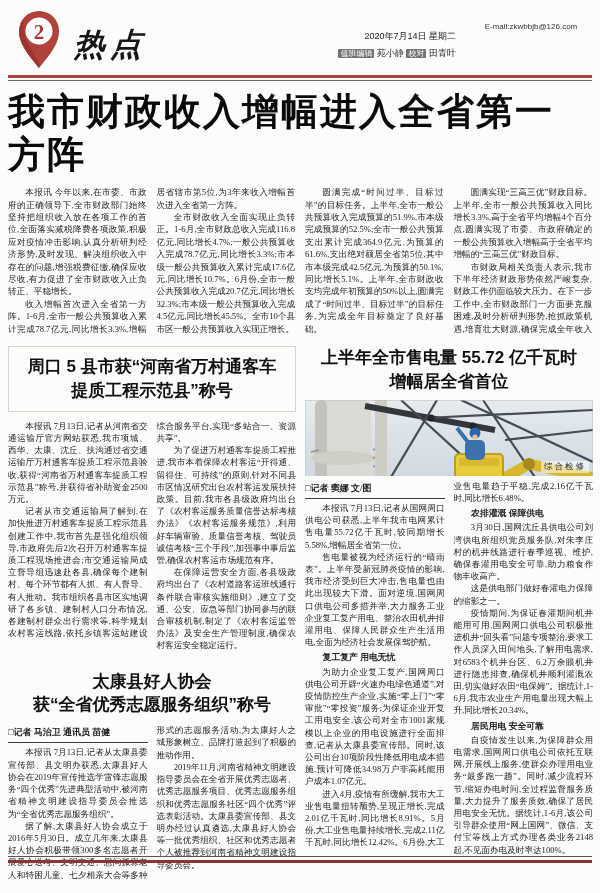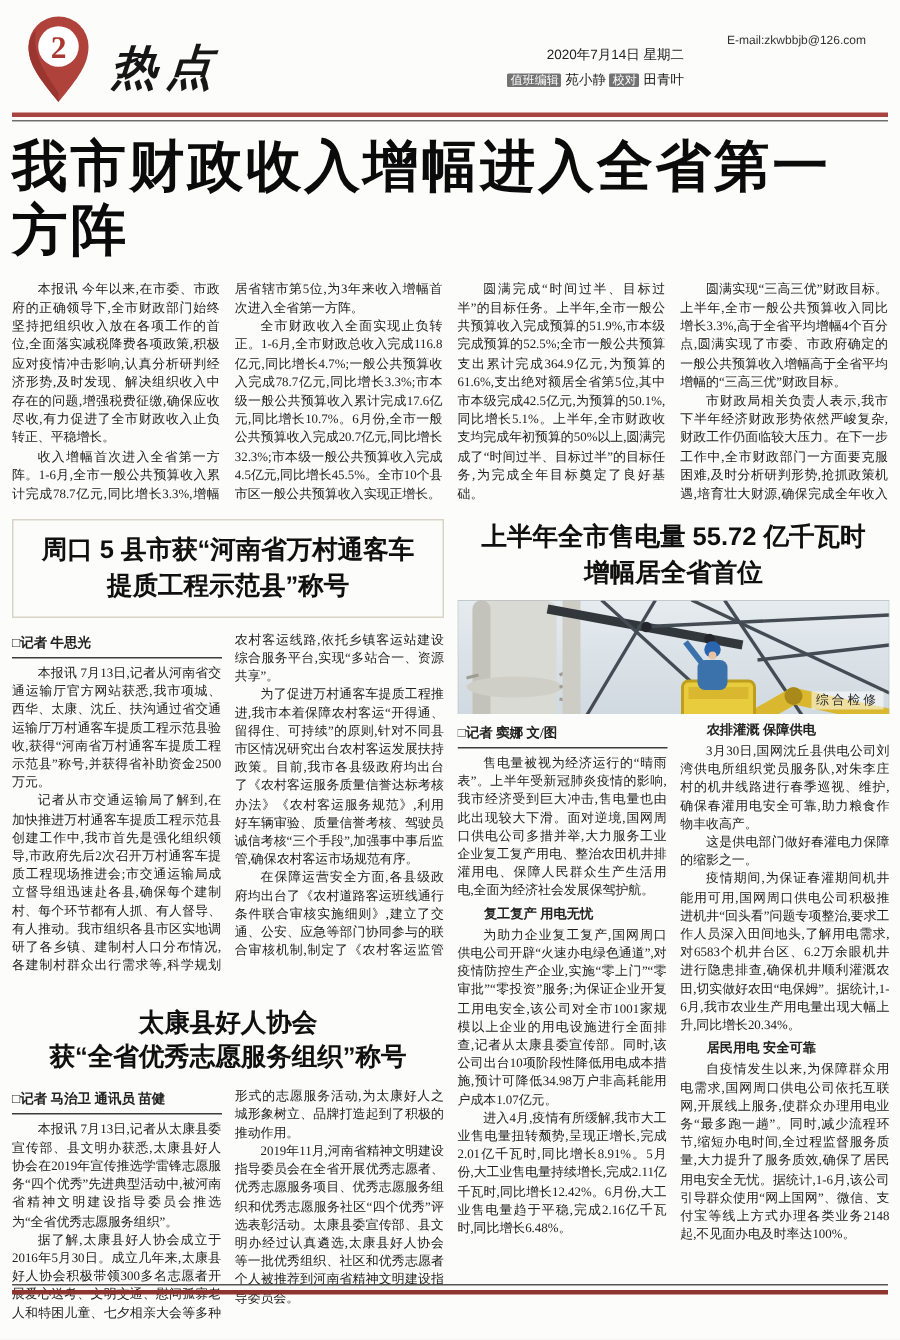--- a/index.html
+++ b/index.html
@@ -103,21 +103,20 @@
 
   <div class="main-grid">
 
     <div class="col-left">
 
       <div class="sec-box">
         <div class="sec-headline">周口 5 县市获“河南省万村通客车</div>
         <div class="sec-headline">提质工程示范县”称号</div>
       </div>
       <div class="cols2 body-text sec2-body">
-        <div class="byline">□记者 牛思光</div>
         <p class="body">本报讯 7月13日,记者从河南省交通运输厅官方网站获悉,我市项城、西华、太康、沈丘、扶沟通过省交通运输厅万村通客车提质工程示范县验收,获得“河南省万村通客车提质工程示范县”称号,并获得省补助资金2500万元。</p>
         <p class="body">记者从市交通运输局了解到,在加快推进万村通客车提质工程示范县创建工作中,我市首先是强化组织领导,市政府先后2次召开万村通客车提质工程现场推进会;市交通运输局成立督导组迅速赴各县,确保每个建制村、每个环节都有人抓、有人督导、有人推动。我市组织各县市区实地调研了各乡镇、建制村人口分布情况,各建制村群众出行需求等,科学规划农村客运线路,依托乡镇客运站建设综合服务平台,实现“多站合一、资源共享”。</p>
         <p class="body">为了促进万村通客车提质工程推进,我市本着保障农村客运“开得通、留得住、可持续”的原则,针对不同县市区情况研究出台农村客运发展扶持政策。目前,我市各县级政府均出台了《农村客运服务质量信誉达标考核办法》《农村客运服务规范》,利用好车辆审验、质量信誉考核、驾驶员诚信考核“三个手段”,加强事中事后监管,确保农村客运市场规范有序。</p>
         <p class="body">在保障运营安全方面,各县级政府均出台了《农村道路客运班线通行条件联合审核实施细则》,建立了交通、公安、应急等部门协同参与的联合审核机制,制定了《农村客运监管办法》及安全生产管理制度,确保农村客运安全稳定运行。</p>
       </div>
 
       <div class="sec4-head">
         <div class="sec-headline">太康县好人协会</div>
         <div class="sec-headline">获“全省优秀志愿服务组织”称号</div>
       </div>
@@ -183,20 +182,21 @@
             <circle cx="170" cy="33" r="5.5" fill="#2a66b0"></circle>
             <circle cx="170" cy="37" r="2.6" fill="#e7c3a2"></circle>
           </g>
           <rect x="0" y="0" width="288" height="104" fill="none" stroke="#b9bdc0" stroke-width="1"></rect>
         </svg>
         <div class="photo-caption">综合检修</div>
       </div>
 
       <div class="cols2 body-text power-body">
         <div class="byline">□记者 窦娜 文/图</div>
+        <p class="body">本报讯 7月13日,记者从国网周口供电公司获悉,上半年我市电网累计售电量55.72亿千瓦时,较同期增长5.58%,增幅居全省第一位。</p>
         <p class="body">售电量被视为经济运行的“晴雨表”。上半年受新冠肺炎疫情的影响,我市经济受到巨大冲击,售电量也由此出现较大下滑。面对逆境,国网周口供电公司多措并举,大力服务工业企业复工复产用电、整治农田机井排灌用电、保障人民群众生产生活用电,全面为经济社会发展保驾护航。</p>
         <div class="subhead">复工复产 用电无忧</div>
         <p class="body">为助力企业复工复产,国网周口供电公司开辟“火速办电绿色通道”,对疫情防控生产企业,实施“零上门”“零审批”“零投资”服务;为保证企业开复工用电安全,该公司对全市1001家规模以上企业的用电设施进行全面排查,记者从太康县委宣传部。同时,该公司出台10项阶段性降低用电成本措施,预计可降低34.98万户非高耗能用户成本1.07亿元。</p>
         <p class="body">进入4月,疫情有所缓解,我市大工业售电量扭转颓势,呈现正增长,完成2.01亿千瓦时,同比增长8.91%。5月份,大工业售电量持续增长,完成2.11亿千瓦时,同比增长12.42%。6月份,大工业售电量趋于平稳,完成2.16亿千瓦时,同比增长6.48%。</p>
         <div class="subhead">农排灌溉 保障供电</div>
         <p class="body">3月30日,国网沈丘县供电公司刘湾供电所组织党员服务队,对朱李庄村的机井线路进行春季巡视、维护,确保春灌用电安全可靠,助力粮食作物丰收高产。</p>
         <p class="body">这是供电部门做好春灌电力保障的缩影之一。</p>
         <p class="body">疫情期间,为保证春灌期间机井能用可用,国网周口供电公司积极推进机井“回头看”问题专项整治,要求工作人员深入田间地头,了解用电需求,对6583个机井台区、6.2万余眼机井进行隐患排查,确保机井顺利灌溉农田,切实做好农田“电保姆”。据统计,1-6月,我市农业生产用电量出现大幅上升,同比增长20.34%。</p>
         <div class="subhead">居民用电 安全可靠</div>
         <p class="body">自疫情发生以来,为保障群众用电需求,国网周口供电公司依托互联网,开展线上服务,使群众办理用电业务“最多跑一趟”。同时,减少流程环节,缩短办电时间,全过程监督服务质量,大力提升了服务质效,确保了居民用电安全无忧。据统计,1-6月,该公司引导群众使用“网上国网”、微信、支付宝等线上方式办理各类业务2148起,不见面办电及时率达100%。</p>

